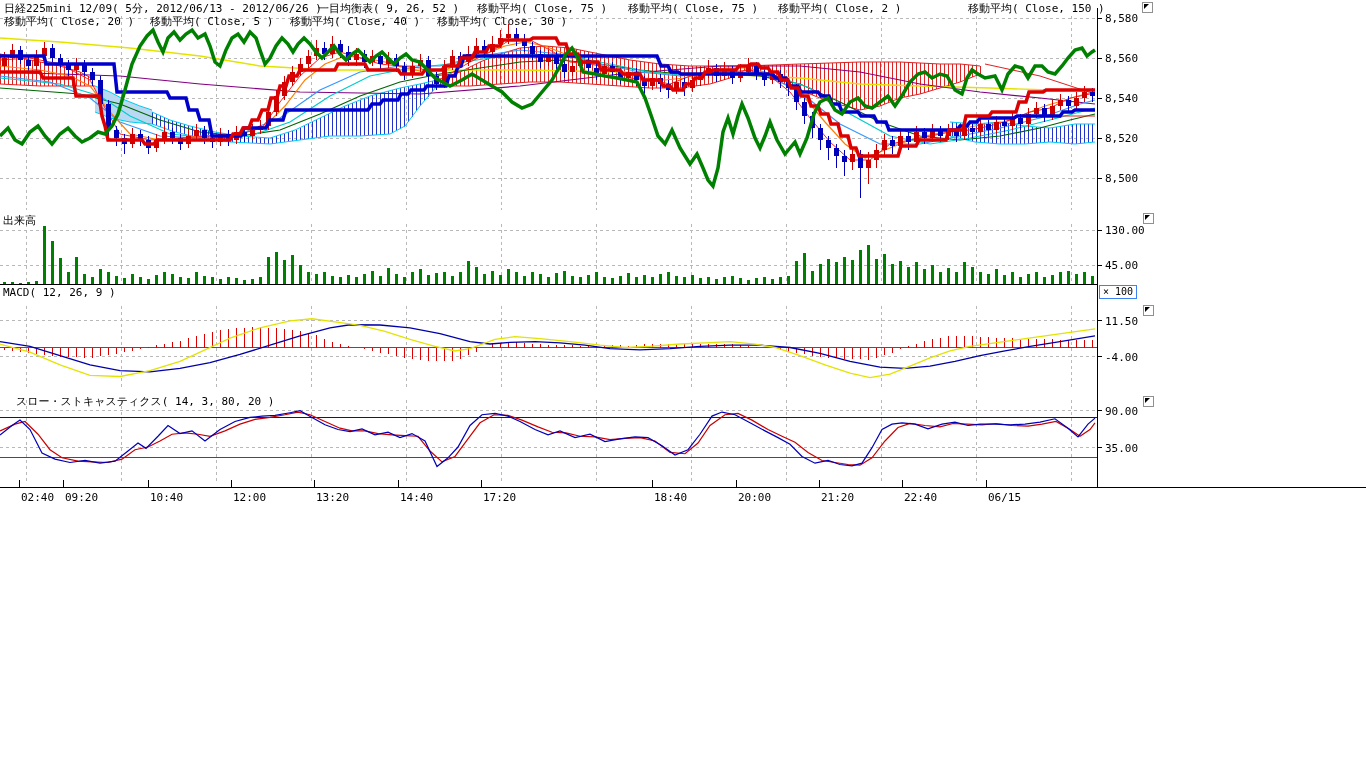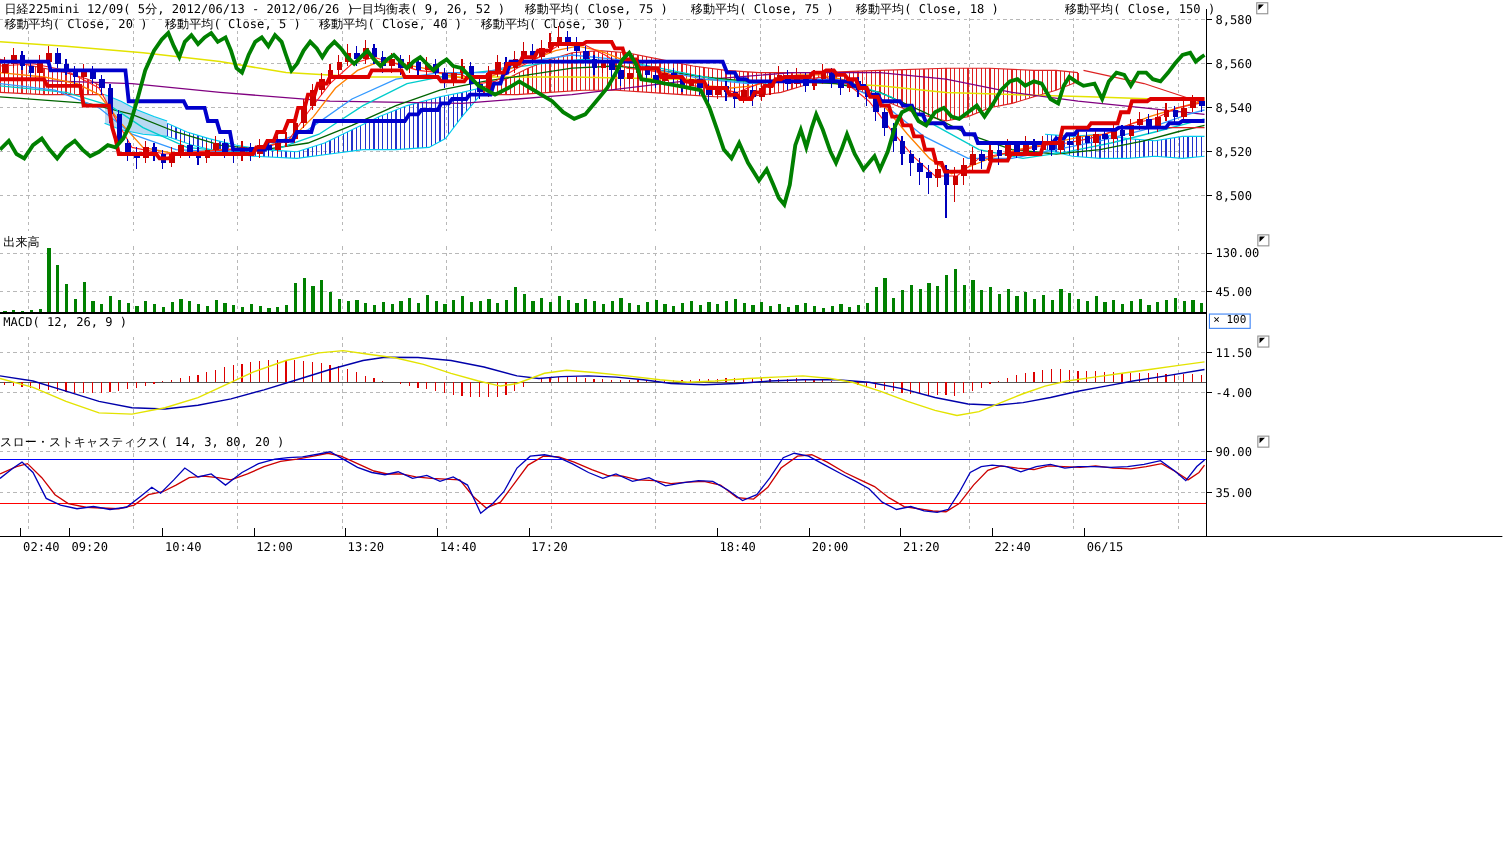--- a/index.html
+++ b/index.html
@@ -978,31 +978,31 @@
         <text x="904" y="501">22:40</text>
         <line x1="986" y1="480" x2="986" y2="487" stroke="#000"></line>
         <text x="988" y="501">06/15</text>
       </svg>
     </div>
 
   <span class="hdr-item" style="left:4px">日経225mini 12/09( 5分, 2012/06/13 - 2012/06/26 )</span>
   <span class="hdr-item" style="left:318px">一目均衡表( 9, 26, 52 )</span>
   <span class="hdr-item" style="left:477px">移動平均( Close, 75 )</span>
   <span class="hdr-item" style="left:628px">移動平均( Close, 75 )</span>
-  <span class="hdr-item" style="left:778px">移動平均( Close, 18 )</span>
+  <span class="hdr-item" style="left:778px">移動平均( Close, 2 )</span>
   <span class="hdr-item" style="left:968px">移動平均( Close, 150 )</span>
 
   <span class="hdr-item2" style="left:4px">移動平均( Close, 20 )</span>
   <span class="hdr-item2" style="left:150px">移動平均( Close, 5 )</span>
   <span class="hdr-item2" style="left:290px">移動平均( Close, 40 )</span>
   <span class="hdr-item2" style="left:437px">移動平均( Close, 30 )</span>
 
   <div class="panel-label" style="left:3px;top:213px">出来高</div>
   <div class="panel-label" style="left:3px;top:286px">MACD( 12, 26, 9 )</div>
-  <div class="panel-label" style="left:0;top:394px">スロー・ストキャスティクス( 14, 3, 80, 20 )</div>
+  <div class="panel-label" style="left:16px;top:394px">スロー・ストキャスティクス( 14, 3, 80, 20 )</div>
 
   <div id="unitbox">× 100</div>
 
   <div class="corner-btn" style="left:1142px;top:2px"></div>
   <div class="corner-btn" style="left:1143px;top:213px"></div>
   <div class="corner-btn" style="left:1143px;top:305px"></div>
   <div class="corner-btn" style="left:1143px;top:396px"></div>
 </div>
 
 </body></html>

